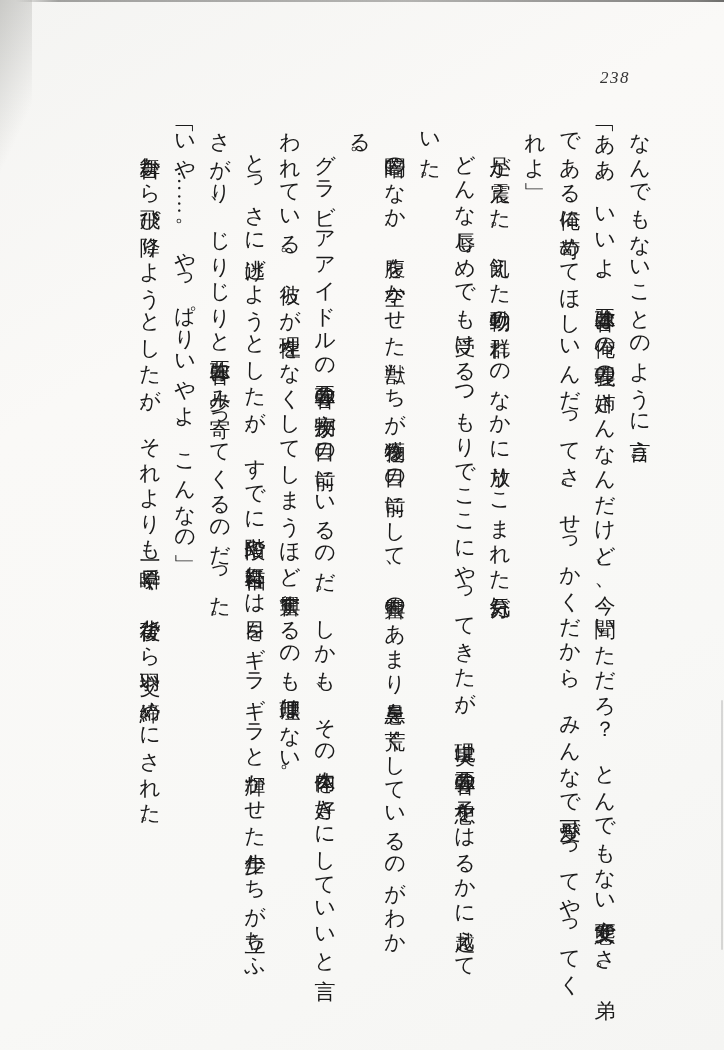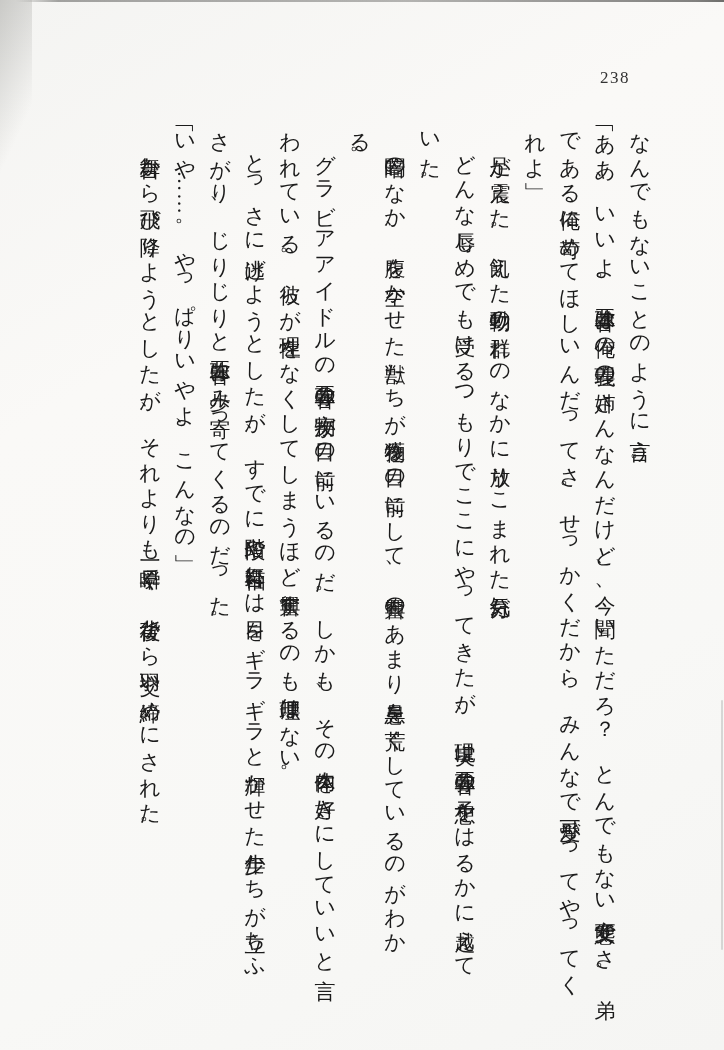--- a/index.html
+++ b/index.html
@@ -39,20 +39,21 @@
     position: absolute;
     top: 700px; right: 1px;
     width: 2px; height: 250px;
     border-radius: 1px;
     background: rgba(140,140,138,0.30);
   }
   .page-number {
     position: absolute;
     top: 68px;
     left: 600px;
+    font-style: italic;
     font-size: 17px;
     letter-spacing: 1.5px;
     color: #333;
   }
   .text-body {
     position: absolute;
     top: 118px;
     right: 67px;
     width: 600px;
     height: 872px;

